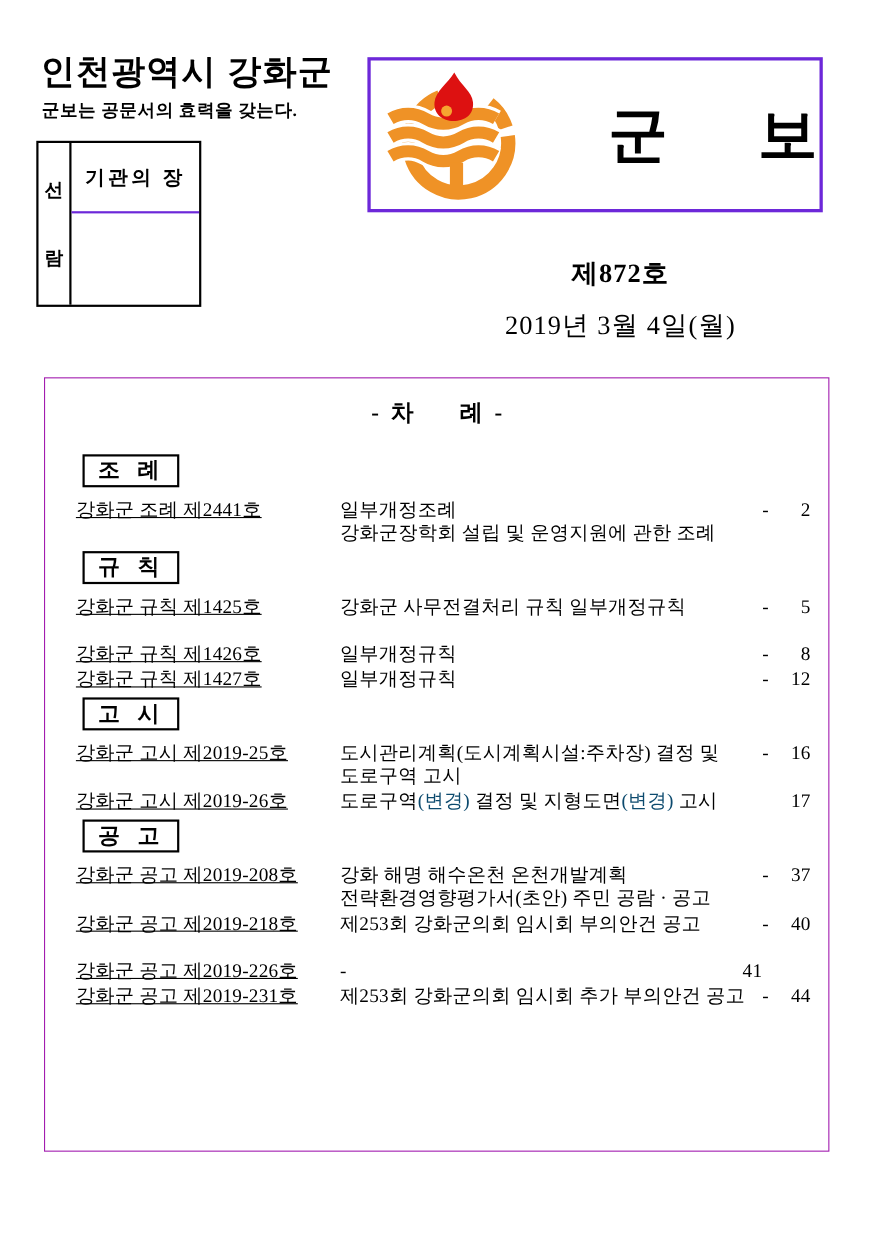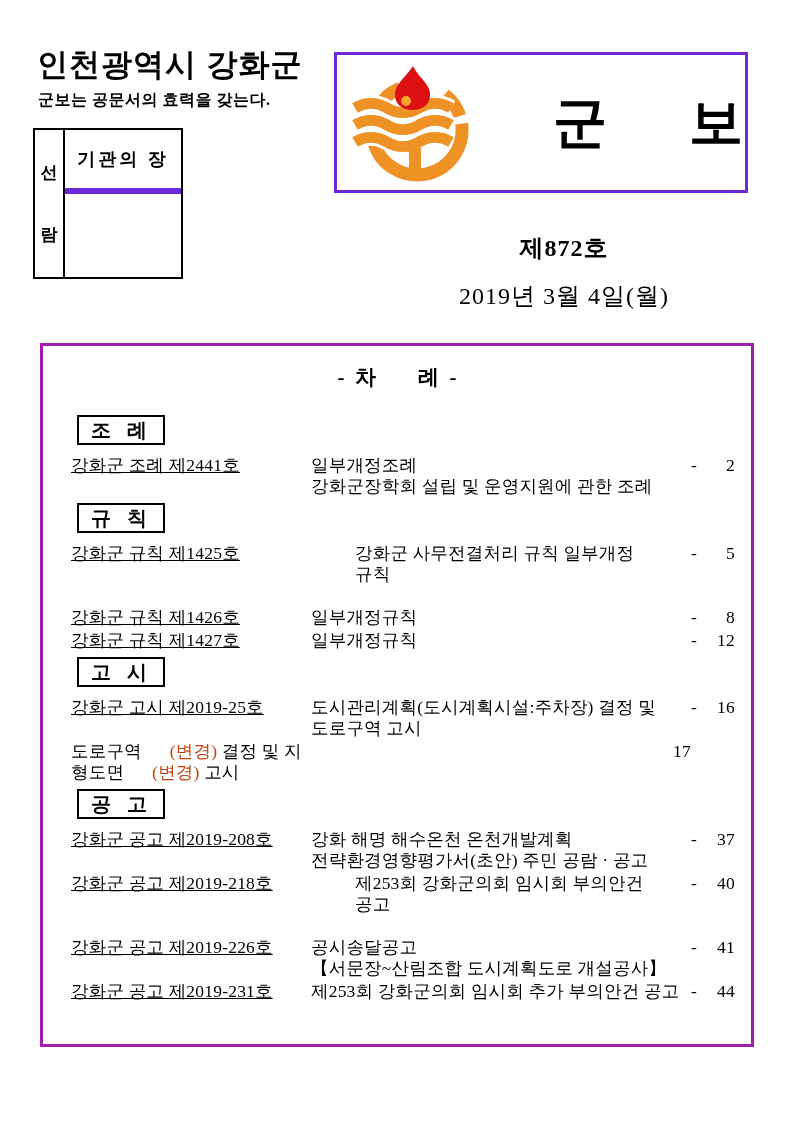--- a/index.html
+++ b/index.html
@@ -31,21 +31,21 @@
   }
   .approval-side {
     width: 30px; border-right: 2px solid #000;
     display: flex; flex-direction: column;
     justify-content: space-around; align-items: center;
     padding: 12px 0;
     font-size: 17px; font-weight: bold;
   }
   .approval-main { flex: 1; display: flex; flex-direction: column; }
   .approval-head {
-    height: 64px; border-bottom: 6px solid #6d28d9;
+    height: 64px; border-bottom: 2px solid #6d28d9;
     display: flex; align-items: center; justify-content: center;
     font-size: 18px; font-weight: bold; letter-spacing: 3px;
   }
   .approval-cell { flex: 1; }
 
   
   .masthead-box {
     position: absolute; left: 334px; top: 52px;
     width: 414px; height: 141px;
     border: 3px solid #6d28d9;
@@ -60,21 +60,21 @@
     position: absolute; left: 364px; top: 232px;
     width: 400px; text-align: center;
   }
   .issue-no { font-size: 24px; font-weight: bold; letter-spacing: 1px; }
   .issue-date { font-size: 24px; font-weight: normal; letter-spacing: 1px; margin-top: 16px; }
 
   
   .toc-box {
     position: absolute; left: 40px; top: 343px;
     width: 714px; height: 704px;
-    border: 3px solid #a21caf;
+    border: 1px solid #a21caf;
     padding: 0 16px;
   }
   .toc-title {
     text-align: center; font-size: 21px; font-weight: bold;
     margin: 17px 0 20px; white-space: pre;
   }
   .section-label {
     display: inline-block;
     border: 2px solid #000;
     font-size: 20px; font-weight: bold; line-height: 24px;
@@ -82,25 +82,25 @@
     margin: 4px 0 10px 18px;
     text-align: center;
   }
   .entry {
     display: grid;
     grid-template-columns: 240px 1fr 44px;
     padding-left: 12px;
     font-size: 17.5px; line-height: 21px;
     margin-bottom: 2px; letter-spacing: 0.2px;
   }
-  .entry.gap-after { margin-bottom: 22px; gap: 44px; }
+  .entry.gap-after { margin-bottom: 22px; }
   .doc-no { white-space: nowrap; text-decoration: underline; }
   .page-col { display: flex; justify-content: space-between; align-items: flex-start; }
   .pnum { min-width: 24px; text-align: right; }
-  .red-text { color: #c2410c; margin-left: 28px; }
+  .red-text { color: #0c4a6e; }
 </style>
 </head>
 <body>
 
 <div class="page">
 
   <div class="agency-title">인천광역시 강화군</div>
   <div class="tagline">군보는 공문서의 효력을 갖는다.</div>
 
   <div class="approval-table">
@@ -203,20 +203,21 @@
         <div class="entry-title">
           <div class="t-line">도시관리계획(도시계획시설:주차장) 결정 및</div>
           <div class="t-line">도로구역 고시</div>
         </div>
         <div class="page-col">
           <span class="dash">-</span>
           <span class="pnum">16</span>
         </div>
       </div>
       <div class="entry">
+        <div class="doc-no">강화군 고시 제2019-26호</div>
         <div class="entry-title">
           <div class="t-line"><span>도로구역</span><span class="red-text">(변경)</span><span> 결정 및 지형도면</span><span class="red-text">(변경)</span><span> 고시</span></div>
         </div>
         <div class="page-col">
           <span class="dash"></span>
           <span class="pnum">17</span>
         </div>
       </div>
     </section>
 
@@ -238,24 +239,20 @@
         <div class="entry-title">
           <div class="t-line">제253회 강화군의회 임시회 부의안건 공고</div>
         </div>
         <div class="page-col">
           <span class="dash">-</span>
           <span class="pnum">40</span>
         </div>
       </div>
       <div class="entry">
         <div class="doc-no">강화군 공고 제2019-226호</div>
-        <div class="entry-title">
-          <div class="t-line">공시송달공고</div>
-          <div class="t-line">【서문장~산림조합 도시계획도로 개설공사】</div>
-        </div>
         <div class="page-col">
           <span class="dash">-</span>
           <span class="pnum">41</span>
         </div>
       </div>
       <div class="entry">
         <div class="doc-no">강화군 공고 제2019-231호</div>
         <div class="entry-title">
           <div class="t-line">제253회 강화군의회 임시회 추가 부의안건 공고</div>
         </div>

